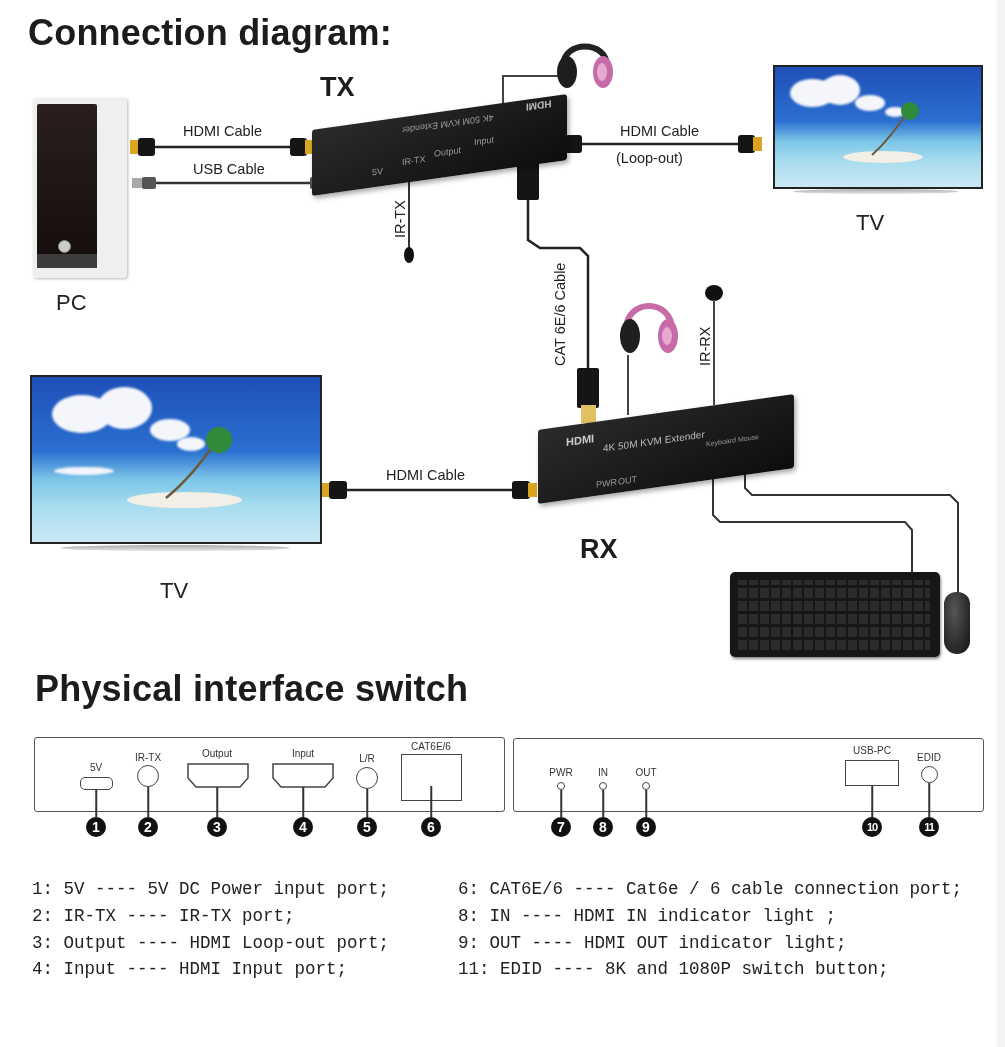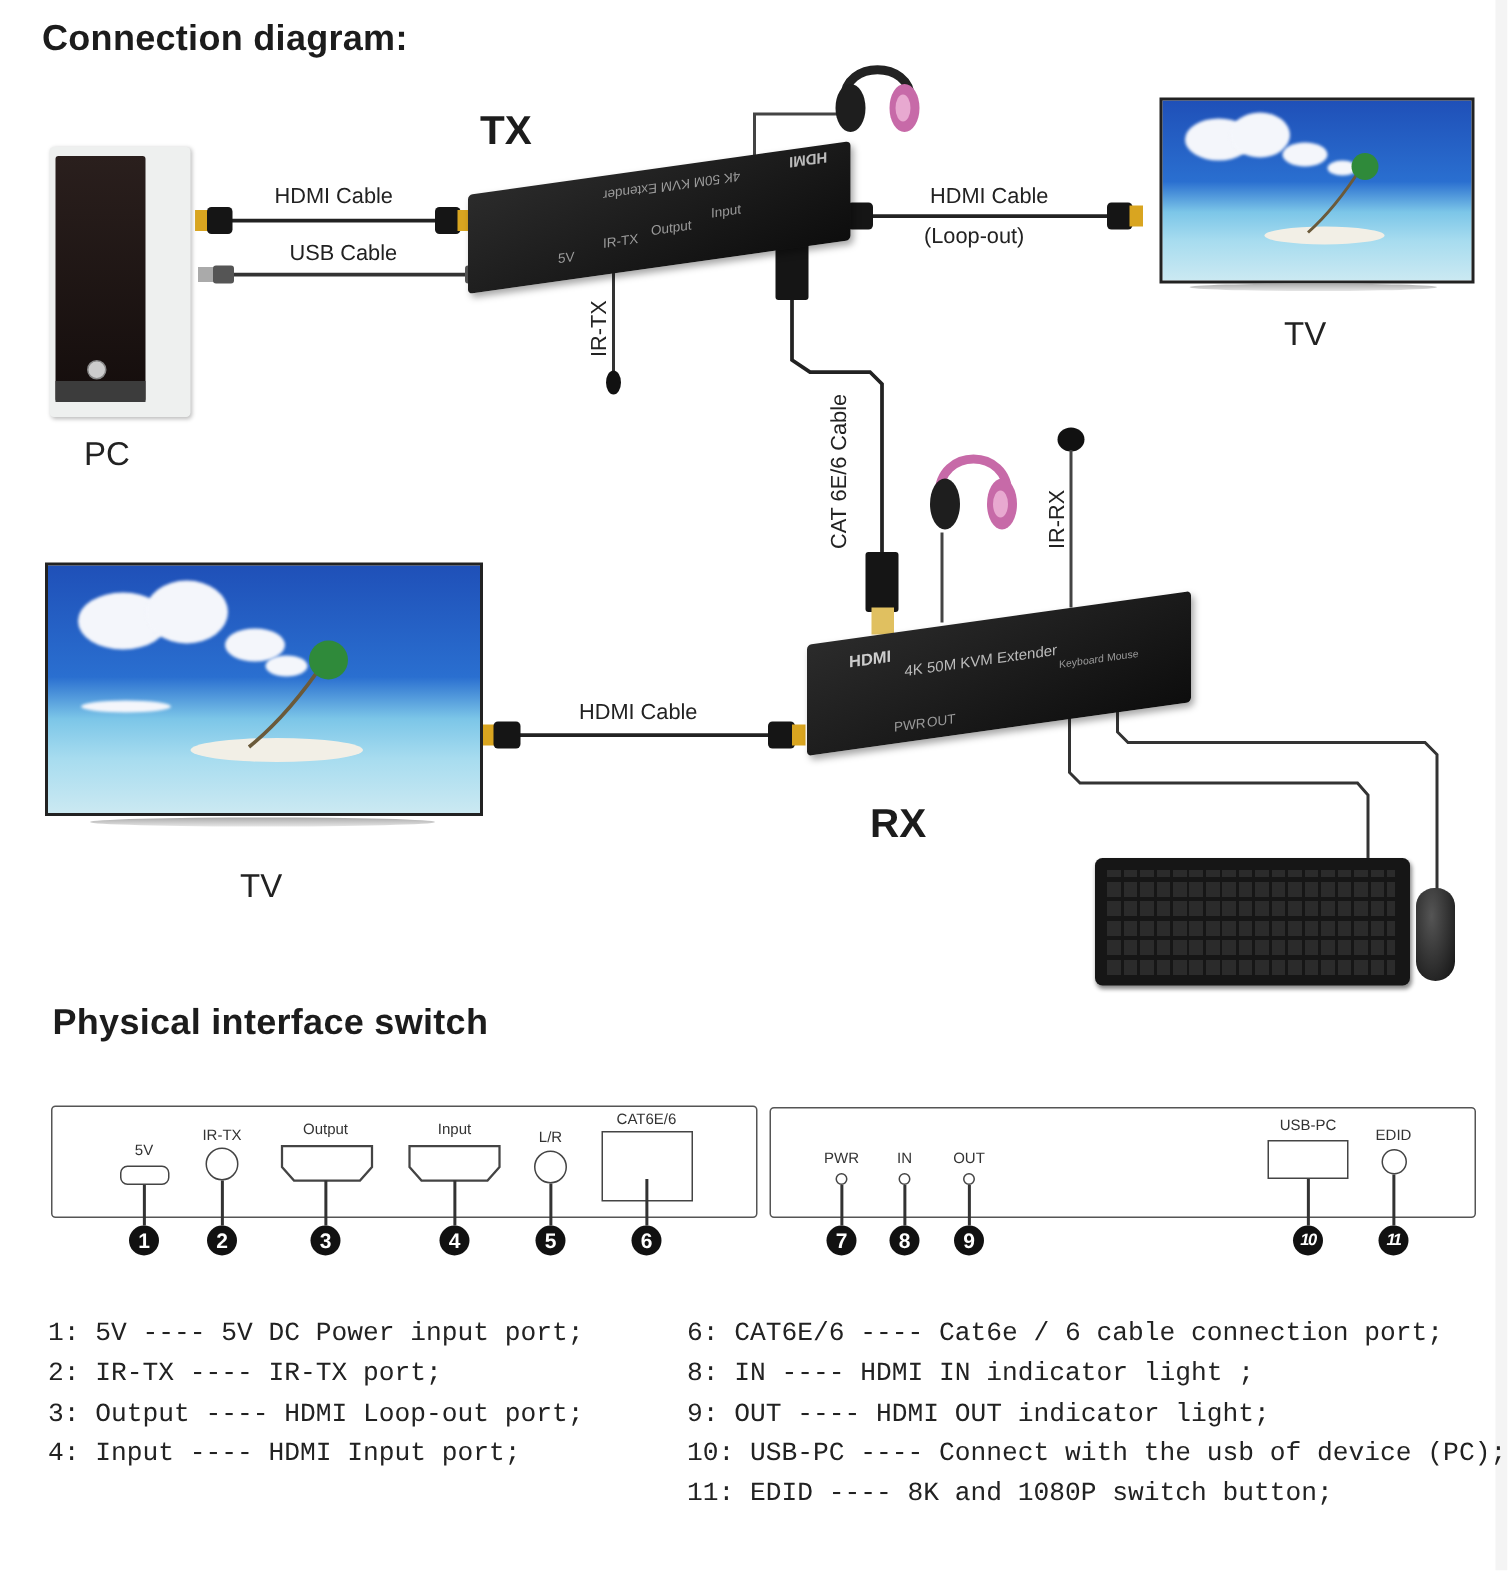--- a/index.html
+++ b/index.html
@@ -1,21 +1,21 @@
 <!DOCTYPE html>
 <html><head>
 <meta charset="utf-8">
 <style>
   html, body { margin:0; padding:0; }
   body {
     width:1005px; height:1047px; background:#ffffff; position:relative; overflow:hidden;
     font-family:"Liberation Sans", sans-serif; color:#1a1a1a;
   }
   .abs { position:absolute; }
-  .h1 { font-weight:bold; font-size:24px; color:#1c1c1c; letter-spacing:0.2px; }
+  .h1 { font-weight:bold; font-size:36px; color:#1c1c1c; letter-spacing:0.2px; }
   .dev-label { font-weight:bold; font-size:27px; color:#1c1c1c; }
   .cap { font-size:14.5px; color:#222; white-space:nowrap; }
   .name-lbl { font-size:22px; color:#222; }
   .vert { transform-origin:left top; transform:rotate(-90deg); white-space:nowrap; font-size:14.5px; color:#222; }
   .rightstrip { position:absolute; right:0; top:0; width:8px; height:1047px; background:#f4f4f4; }
 
   
   .pc { left:33px; top:98px; width:94px; height:180px; background:#eef0ef; border-radius:3px; box-shadow:1px 1px 3px #bbb; }
   .pc-front { position:absolute; left:4px; top:6px; width:60px; height:164px; background:linear-gradient(#2a1f1d,#140d0c); border-radius:2px; }
   .pc-base { position:absolute; left:4px; top:156px; width:60px; height:14px; background:#3c3c3c; }
@@ -31,21 +31,21 @@
   .box { position:absolute; background:linear-gradient(160deg,#2b2b2b,#0d0d0d); border-radius:3px; box-shadow:2px 3px 5px rgba(0,0,0,0.35); }
   .box-text { position:absolute; color:#9a9a9a; font-size:9px; white-space:nowrap; }
 
   
   svg.wires { position:absolute; left:0; top:0; }
 
   
   .panel { position:absolute; border:1.5px solid #555; border-radius:3px; background:#fff; }
   .plabel { position:absolute; font-size:10px; color:#333; white-space:nowrap; transform:translateX(-50%); }
   .num { position:absolute; width:20px; height:20px; border-radius:50%; background:#111; color:#fff; font-weight:bold; font-size:14px; line-height:20px; text-align:center; transform:translateX(-50%); }
-  .num.two { font-size:11px; letter-spacing:-1px;font-style:italic; }
+  .num.two { font-size:11px; letter-spacing:-1px; }
   .lead { position:absolute; width:1.5px; background:#333; transform:translateX(-50%); }
 
   .legend { position:absolute; font-size:17.5px; color:#222; line-height:26.8px; white-space:nowrap; }
   .legend div { height:26.8px;font-family:Liberation Mono, monospace; }
 </style>
 </head>
 <body>
 
 <div class="rightstrip"></div>
 
@@ -259,15 +259,14 @@
 <div class="legend" style="left:32px; top:876px;">
   <div>1:  5V ---- 5V DC Power input port;</div>
   <div>2:  IR-TX ---- IR-TX port;</div>
   <div>3:  Output ---- HDMI Loop-out port;</div>
   <div>4:  Input ---- HDMI Input port;</div>
 </div>
 <div class="legend" style="left:458px; top:876px;">
   <div>6:  CAT6E/6 ---- Cat6e / 6 cable connection port;</div>
   <div>8:  IN ---- HDMI IN indicator light ;</div>
   <div>9:  OUT ---- HDMI OUT indicator light;</div>
-  <div>10:  USB-PC ---- Connect with the usb of device (PC);</div>
   <div>11:  EDID ---- 8K and 1080P switch button;</div>
 </div>
 
 </body></html>

